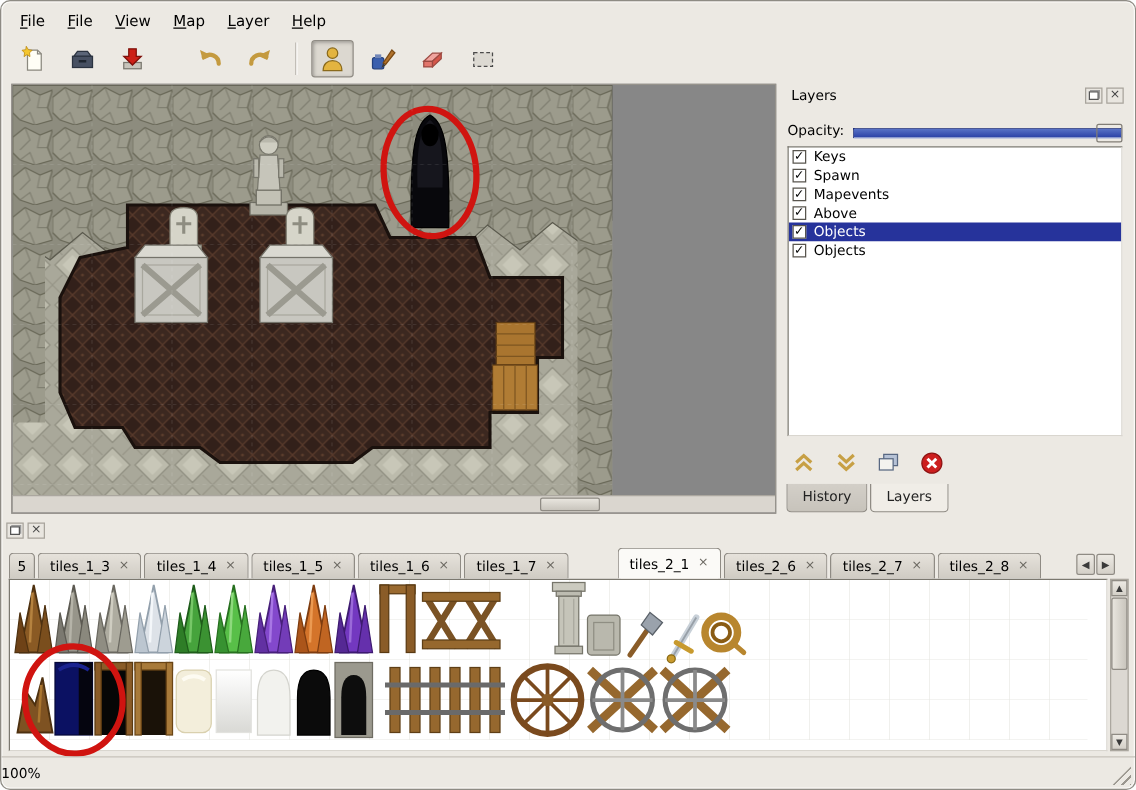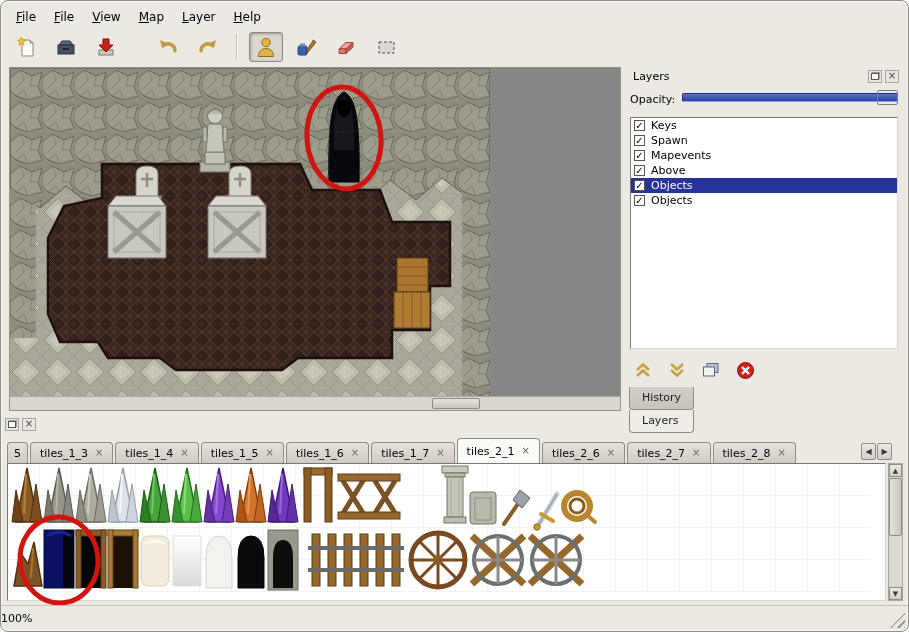--- a/index.html
+++ b/index.html
@@ -36,21 +36,21 @@
                    background:linear-gradient(#e8e5de,#c9c5bd); border:1px solid #8f8b84; border-radius:2px; }
 
   
   .layers-panel { position:absolute; left:627px; top:66px; width:274px; height:344px; }
   .panel-header { position:absolute; left:0; right:0; top:0; height:18px; display:flex; align-items:center; }
   .panel-title { flex:1; padding-left:5px; }
   .win-icon { width:14px; height:13px; margin-right:3px; display:flex; align-items:center; justify-content:center;
               font-size:10px; line-height:10px; color:#444; border:1px solid #a8a49c; background:#e9e6e0; }
   .restore-glyph { width:8px; height:7px; border:1px solid #555; background:#fff; box-shadow:1px -1px 0 #999; }
 
-  .opacity-row { position:absolute; left:2px; right:4px; top:26px; height:18px; display:flex; align-items:flex-start; }
+  .opacity-row { position:absolute; left:2px; right:4px; top:26px; height:18px; display:flex; align-items:flex-end; }
   .opacity-label { width:52px; }
   .slider-track { position:relative; flex:1; height:9px; border-radius:2px;
                   background:linear-gradient(#5a73c6,#2b42a6);
                   border:1px solid; border-color:#1f2f7a #8fa0d8 #8fa0d8 #1f2f7a; }
   .slider-handle { position:absolute; right:-1px; top:-4px; width:21px; height:15px;
                    border:1px solid #817d76; border-radius:2px;
                    background:repeating-linear-gradient(90deg,#cfccc4 0 2px,#ecé9e3 2px 4px), #dcd9d2; }
 
   .layer-list { position:absolute; left:2px; right:4px; top:50px; height:232px; background:#fff;
                 border:1px solid; border-color:#7b786f #d9d6cf #d9d6cf #7b786f; overflow:hidden; }
@@ -59,33 +59,33 @@
   .layer-row.selected .layer-name { color:#fff; }
   .checkbox { width:11px; height:11px; margin-right:6px; background:#fff;
               border:1px solid #58554e; font-size:10px; line-height:9px; text-align:center; color:#000; flex:none; }
   .layer-name { white-space:nowrap; }
 
   .layer-actions { position:absolute; left:4px; top:290px; height:26px; display:flex; align-items:center; gap:12px; }
   .act-btn { background:transparent; border:none; display:flex; align-items:center; justify-content:center;
              width:22px; height:22px; }
   .act-btn svg { display:block; }
 
-  .side-tabs { position:absolute; left:1px; top:320px; display:flex;flex-direction:column; }
+  .side-tabs { position:absolute; left:1px; top:320px; display:flex; }
   .side-tab { padding:4px 12px 5px; background:linear-gradient(#d3cfc8,#c7c3bb); border:1px solid #8f8b84;
               border-top:none; border-radius:0 0 4px 4px; margin-right:2px; color:#222; }
   .side-tab.active { background:#f0ede7; font-weight:normal; }
 
   
   .tilesets-panel { position:absolute; left:4px; top:414px; width:899px; height:188px; }
   .ts-tabs { position:absolute; left:2px; right:44px; top:22px; height:26px;
              display:flex; align-items:flex-end; overflow:hidden; }
   .ts-tab { height:21px; display:flex; align-items:center; gap:7px; padding:0 9px;
             background:linear-gradient(#e6e2db,#cfcbc3); border:1px solid #8f8b84; border-bottom:none;
             border-radius:4px 4px 0 0; margin-right:2px; white-space:nowrap; }
-  .ts-tab.active { background:#fbfaf7; height:25px; position:relative; z-index:2; }
+  .ts-tab.active { background:#fbfaf7; height:25px; position:relative; z-index:2;margin-left:37px; }
   .ts-tab.stub { padding:0 6px; }
   .tab-close { color:#6b6861; font-size:10px; line-height:10px; }
   .tab-arrows { position:absolute; right:12px; top:28px; display:flex; gap:1px; }
   .arrow-btn { width:15px; height:17px; display:flex; align-items:center; justify-content:center; font-size:8px;
                color:#3a3a3a; background:linear-gradient(#ece9e3,#d4d0c8); border:1px solid #8f8b84; border-radius:2px; }
 
   .ts-content { position:absolute; left:2px; top:48px; right:18px; bottom:2px; background:#fff;
                 border:1px solid; border-color:#7b786f #d9d6cf #d9d6cf #7b786f; overflow:visible; }
   .ts-svg { display:block; overflow:visible; }
 

